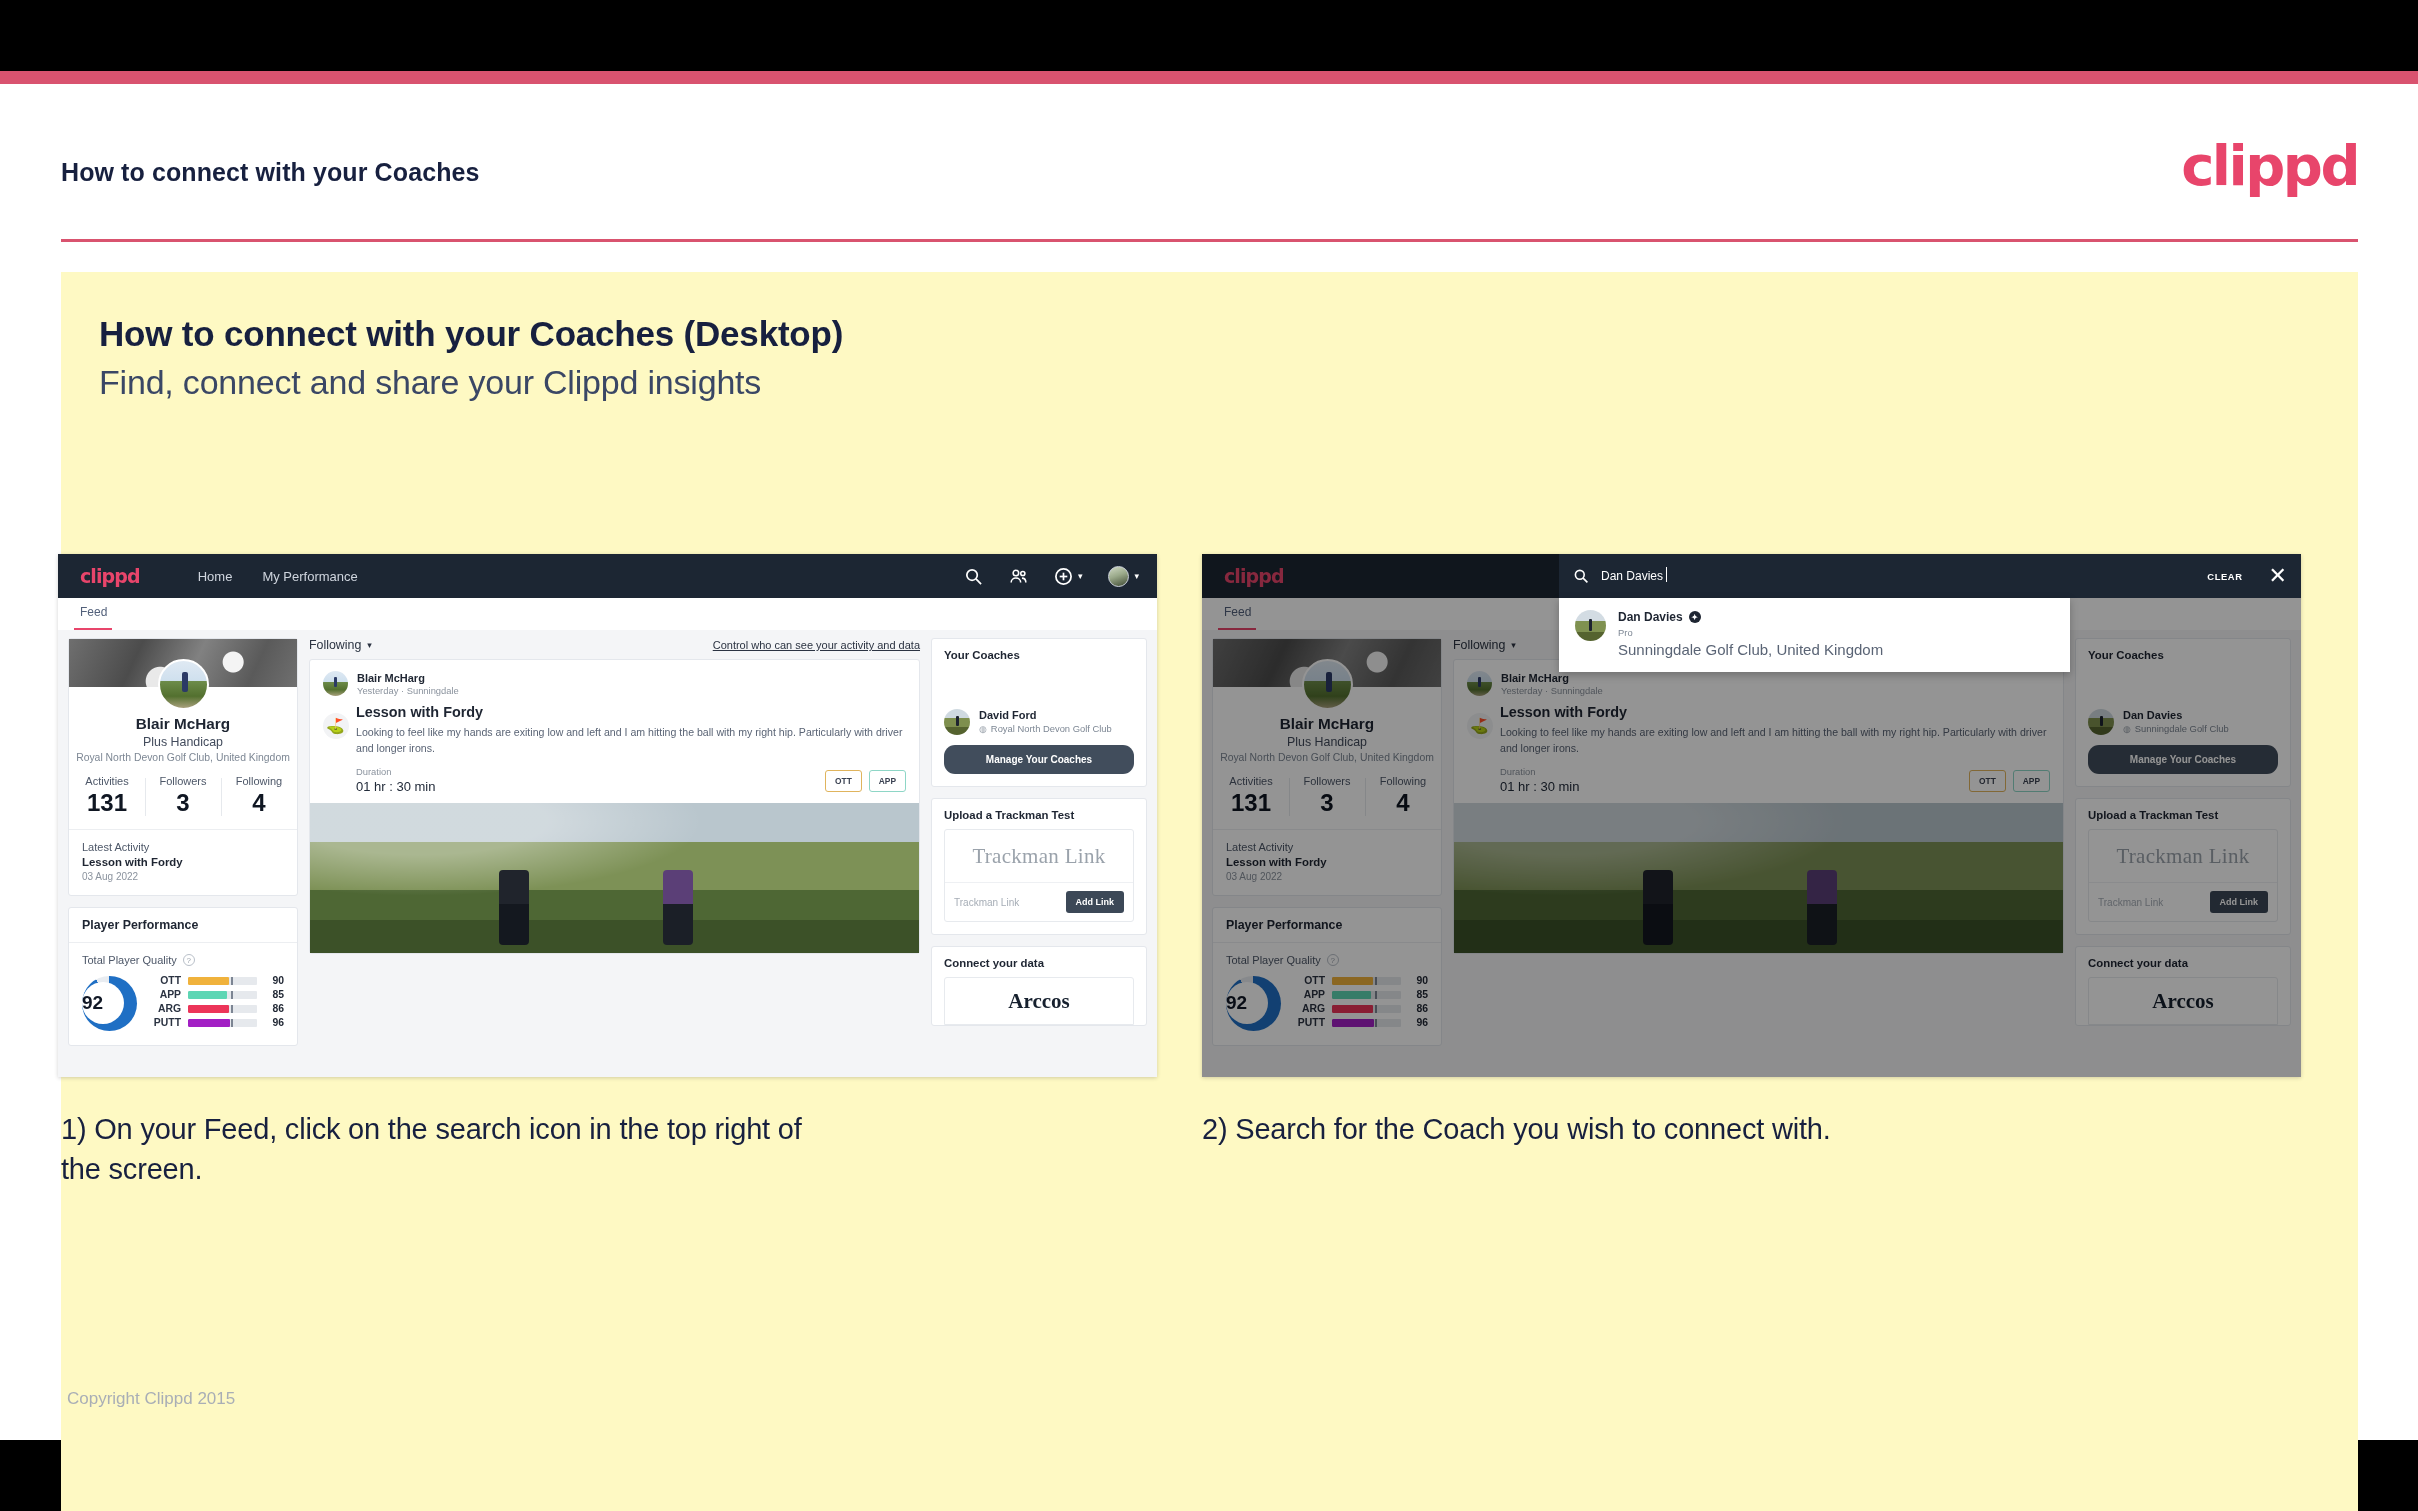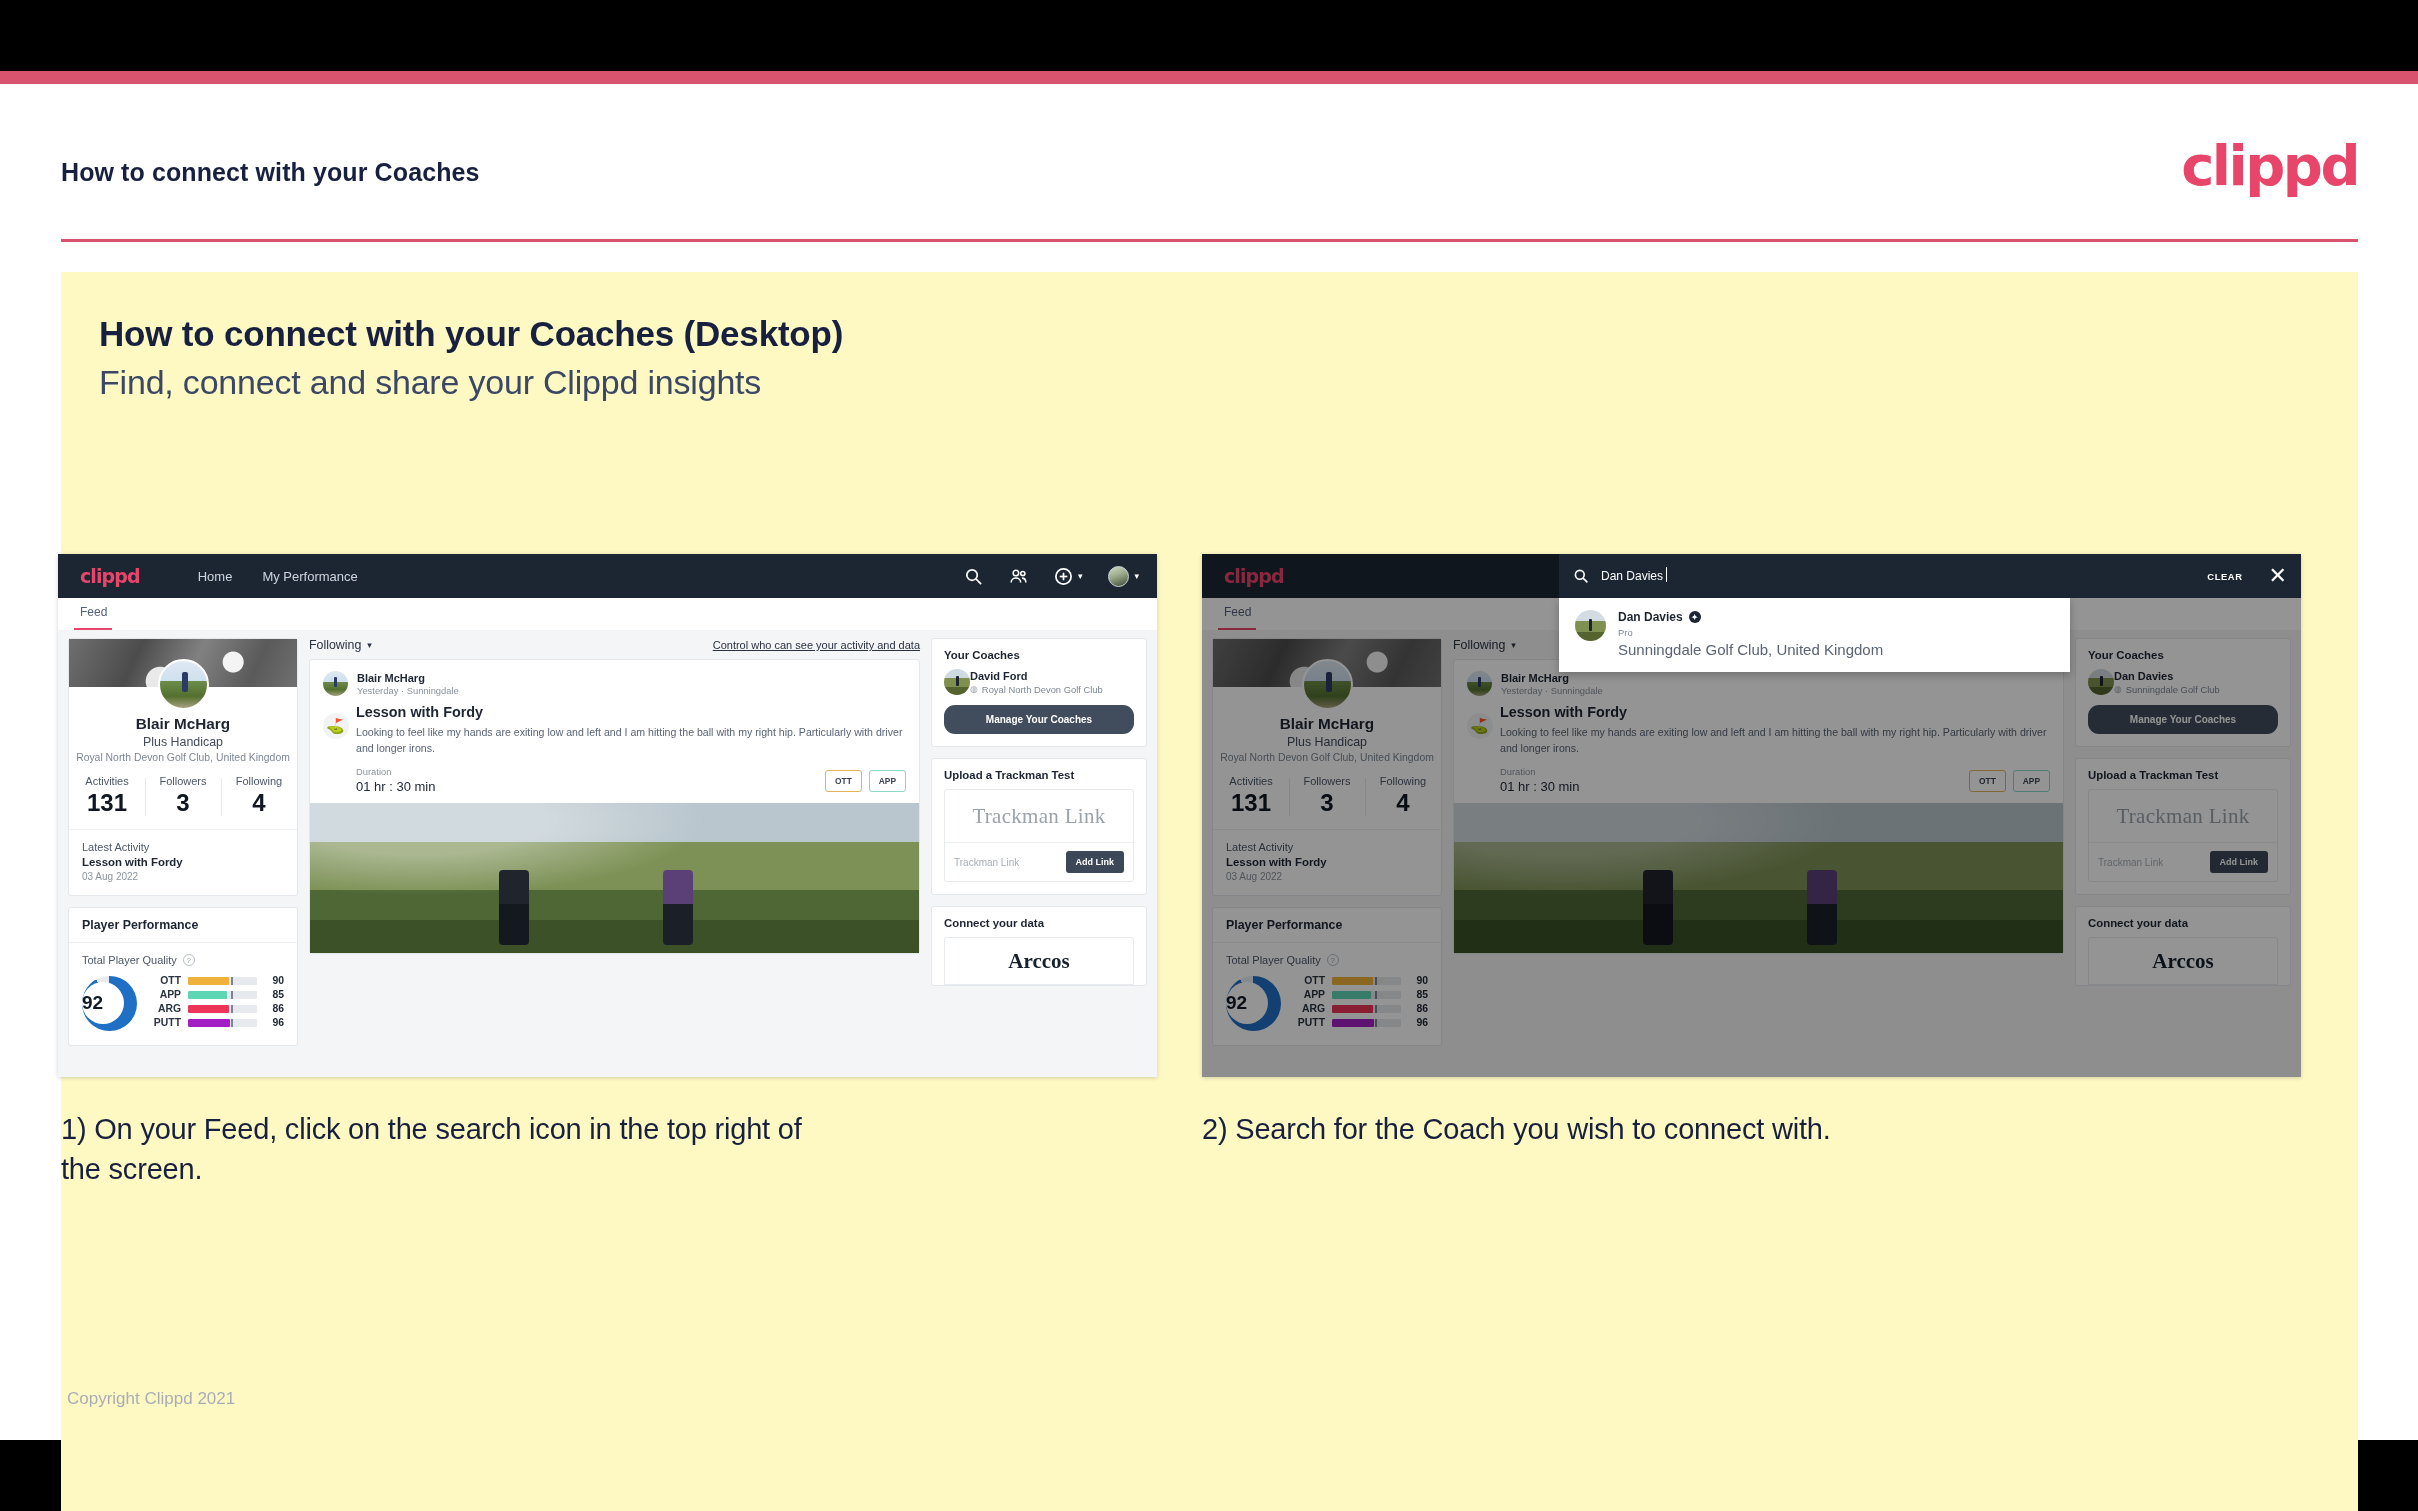--- a/index.html
+++ b/index.html
@@ -204,21 +204,21 @@
   }
   .golfer {
     position:absolute; bottom:8px; width:30px; height:75px; border-radius:4px;
     background:linear-gradient(180deg,#20242c 0 45%, #14181f 45% 100%);
   }
   .golfer.a { left:31%; }
   .golfer.b { left:58%; background:linear-gradient(180deg,#5b3f77 0 45%,#1b1f27 45% 100%); }
 
   
   .rc-head { padding:10px 12px 4px; font-size:11.4px; font-weight:700; color:#1e2532; }
-  .coach-row { display:flex; align-items:center; padding:4px 12px 10px; }
+  .coach-row { display:flex; align-items:flex-start; gap:9px; padding:4px 12px 10px;margin-top:40px; }
   .coach-av {
     width:26px;height:26px;border-radius:50%;flex:0 0 26px;position:relative;overflow:hidden;
     background:linear-gradient(180deg,#cfd9e0 0 35%, #7e8f4e 35% 70%, #55632f 70% 100%);
   }
   .coach-av::after{content:"";position:absolute;left:45%;top:28%;width:3px;height:10px;background:#1d2330;border-radius:1px;}
   .coach-name { font-size:11px; font-weight:700; color:#1e2532; }
   .coach-club { font-size:9.4px; color:#7d8794; margin-top:2px; display:flex; align-items:center; gap:4px; }
   .pin { font-size:9px; color:#9aa2ab; }
   .btn-dark {
     display:block; margin:0 12px 12px; padding:9px 0; text-align:center;
@@ -712,16 +712,16 @@
             <div class="sg-role">Pro</div>
             <div class="sg-club">Sunningdale Golf Club, United Kingdom</div>
           </div>
         </div>
       </div>
 
       <div class="caption one">1) On your Feed, click on the search icon in the top right of the screen.</div>
       <div class="caption two">2) Search for the Coach you wish to connect with.</div>
     </div>
 
-    <div class="footer-copy">Copyright Clippd 2021</div>
+    <div class="footer-copy">Copyright Clippd 2015</div>
   </div>
 </div>
 
 
 </body></html>

